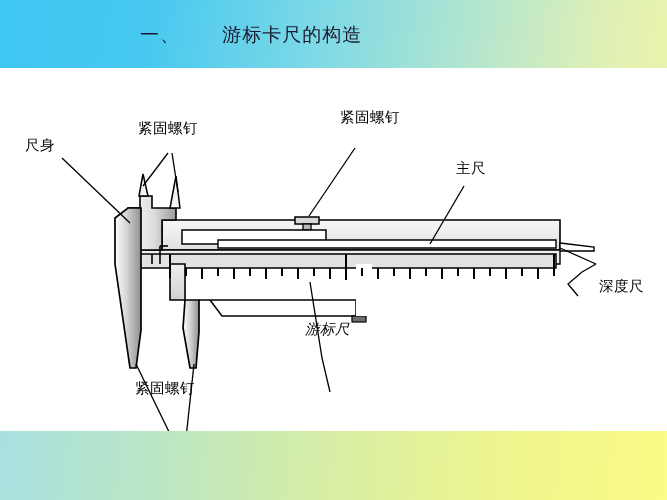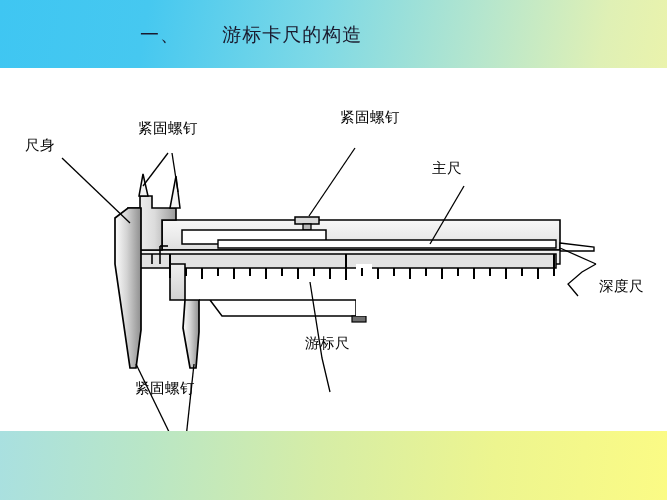--- a/index.html
+++ b/index.html
@@ -194,24 +194,24 @@
         <line x1="186" y1="370" x2="194" y2="296"></line>
       </g>
     </svg>
 
     <div class="lbl" style="left:25px;  top:68px;text-align:center;">尺身</div>
 
     <div class="lbl" style="left:138px; top:51px;">紧固螺钉</div>
 
     <div class="lbl" style="left:340px; top:40px;">紧固螺钉</div>
 
-    <div class="lbl" style="left:432px; top:91px;">主尺</div>
+    <div class="lbl" style="left:456px; top:91px;">主尺</div>
 
     <div class="lbl" style="left:575px; top:209px;margin-left:24px;">深度尺</div>
 
-    <div class="lbl" style="left:305px; top:266px;">游标尺</div>
+    <div class="lbl" style="left:305px; top:252px;font-style:italic;">游标尺</div>
 
     <div class="lbl" style="left:135px; top:311px;">紧固螺钉</div>
   </div>
 
   <div id="footer-banner"></div>
 
 </div>
 
 </body></html>

